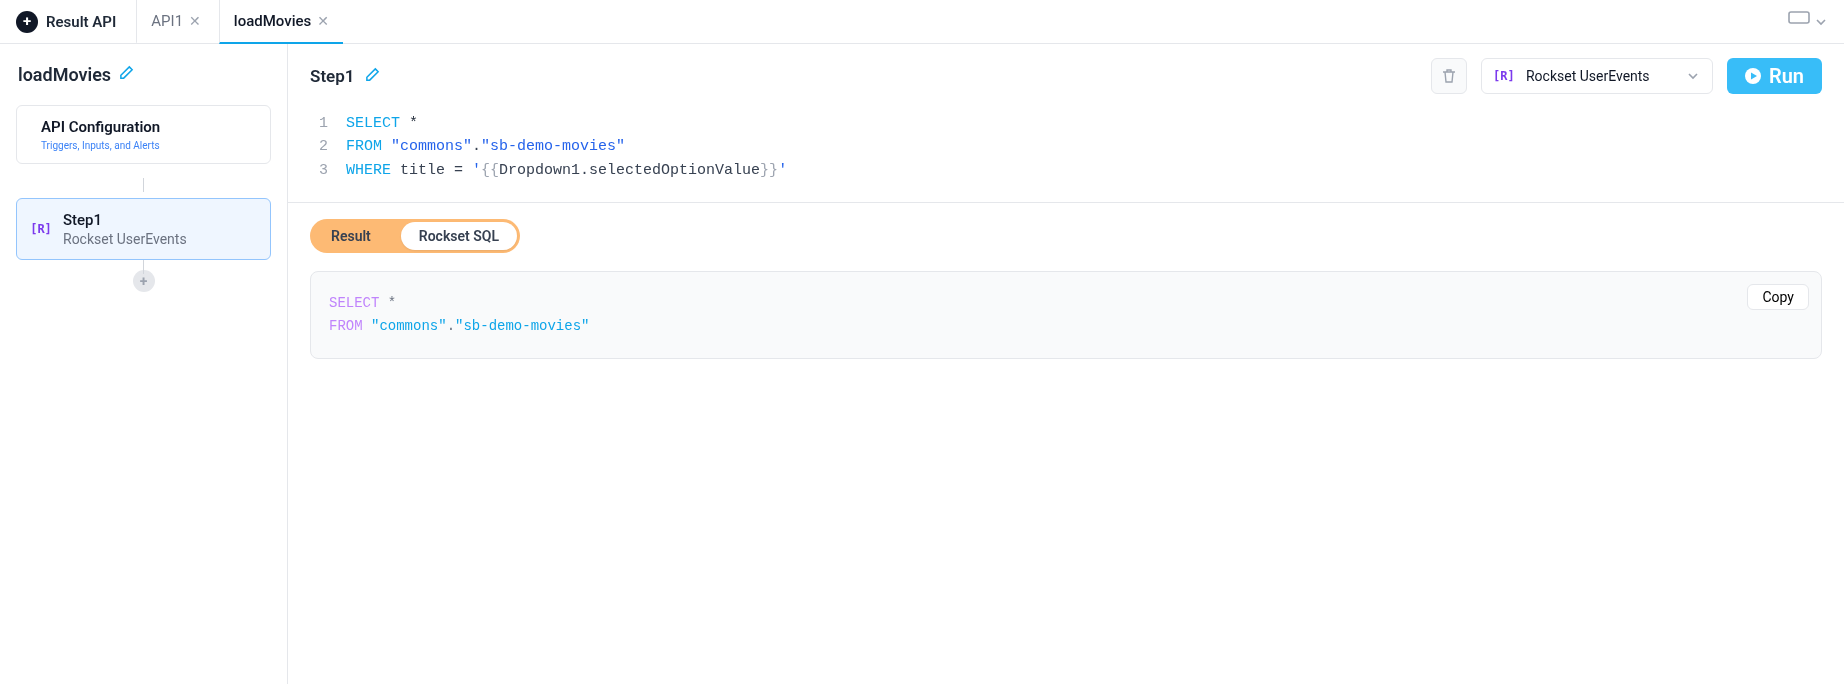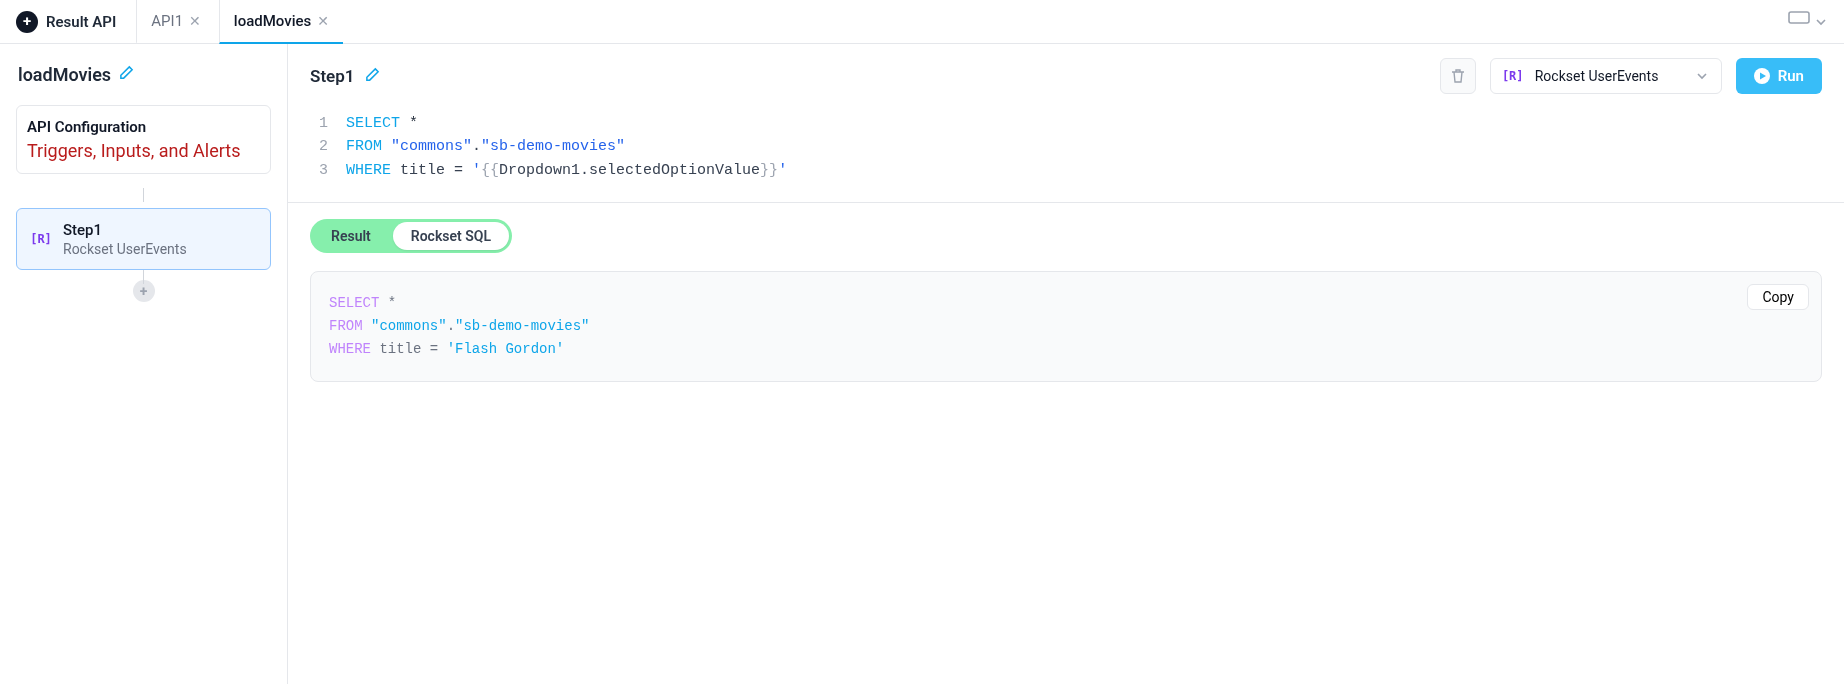--- a/index.html
+++ b/index.html
@@ -109,32 +109,32 @@
       padding: 4px 2px 6px 2px;
     }
     .edit-pencil {
       color: #0ea5e9;
       cursor: pointer;
       font-size: 15px;
     }
     .config-card {
       border: 1px solid #e5e7eb;
       border-radius: 6px;
-      padding: 12px 10px;
+      padding: 12px 24px;
       cursor: pointer;
       background: #fff;
     }
     .config-card-title {
       font-weight: 600;
       font-size: 15px;
       color: #111827;
     }
     .config-card-sub {
-      font-size: 18px;
-      color: #b91c1c;
+      font-size: 10px;
+      color: #3b82f6;
       margin-top: 4px;
     }
     .step-card {
       border: 1px solid #93c5fd;
       background: #eff6ff;
       border-radius: 6px;
       padding: 12px 14px;
       display: flex;
       align-items: center;
       gap: 12px;
@@ -246,21 +246,21 @@
       margin-left: auto;
       color: #9ca3af;
     }
     .run-btn {
       display: flex;
       align-items: center;
       gap: 8px;
       background: #38bdf8;
       color: #fff;
       font-weight: 600;
-      font-size: 15px;
+      font-size: 20px;
       border-radius: 6px;
       padding: 0 18px;
       height: 36px;
       cursor: pointer;
     }
     .play-icon {
       display: inline-flex;
       align-items: center;
       justify-content: center;
     }
@@ -287,24 +287,24 @@
     .kw { color: #0ea5e9; }
     .str { color: #2563eb; }
     .template { color: #9ca3af; }
     .op { color: #374151; }
     
     .result-panel {
       padding: 16px 22px;
     }
     .seg-tabs {
       display: inline-flex;
-      background: #86efac;
+      background: #fdba74;
       border-radius: 18px;
       padding: 3px;
-      gap: 4px;
+      gap: 12px;
       justify-content: space-between;
     }
     .seg-tab {
       padding: 6px 18px;
       font-size: 14px;
       font-weight: 600;
       border-radius: 16px;
       cursor: pointer;
       color: #374151;
     }
@@ -462,19 +462,18 @@
       <div class="result-panel">
         <div class="seg-tabs">
           <div class="seg-tab">Result</div>
           <div class="seg-tab active">Rockset SQL</div>
         </div>
 
         <div class="executed-block">
           <button class="copy-btn">Copy</button>
           <div><span class="ekw">SELECT</span><span class="egray"> *</span></div>
           <div><span class="ekw">FROM</span> <span class="estr">"commons"</span><span class="egray">.</span><span class="estr">"sb-demo-movies"</span></div>
-          <div><span class="ekw">WHERE</span><span class="egray"> title = </span><span class="estr">'Flash Gordon'</span></div>
         </div>
       </div>
 
     </div>
   </div>
 </div>
 
 </body></html>

